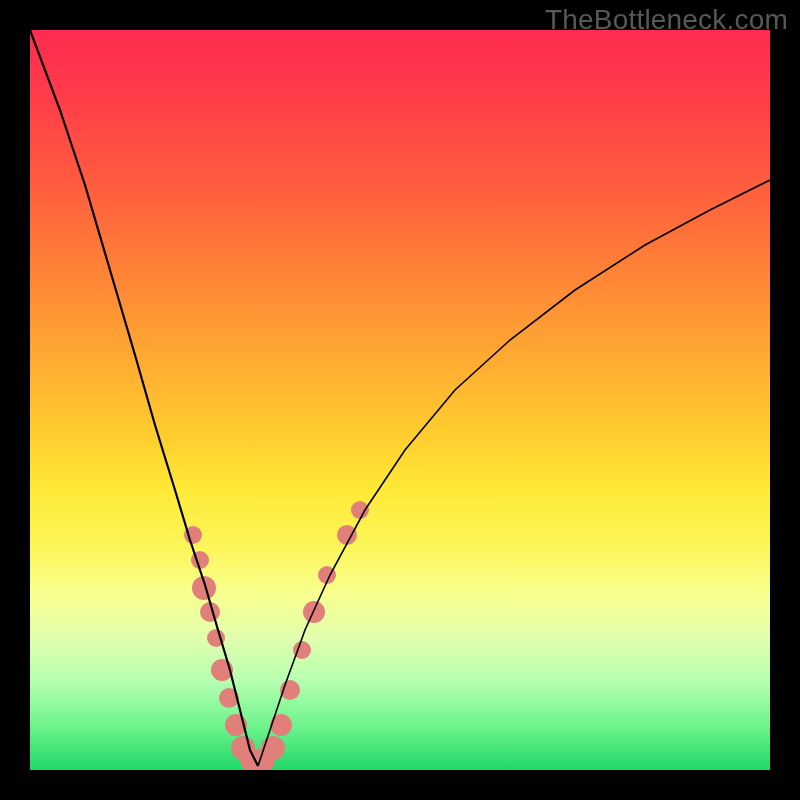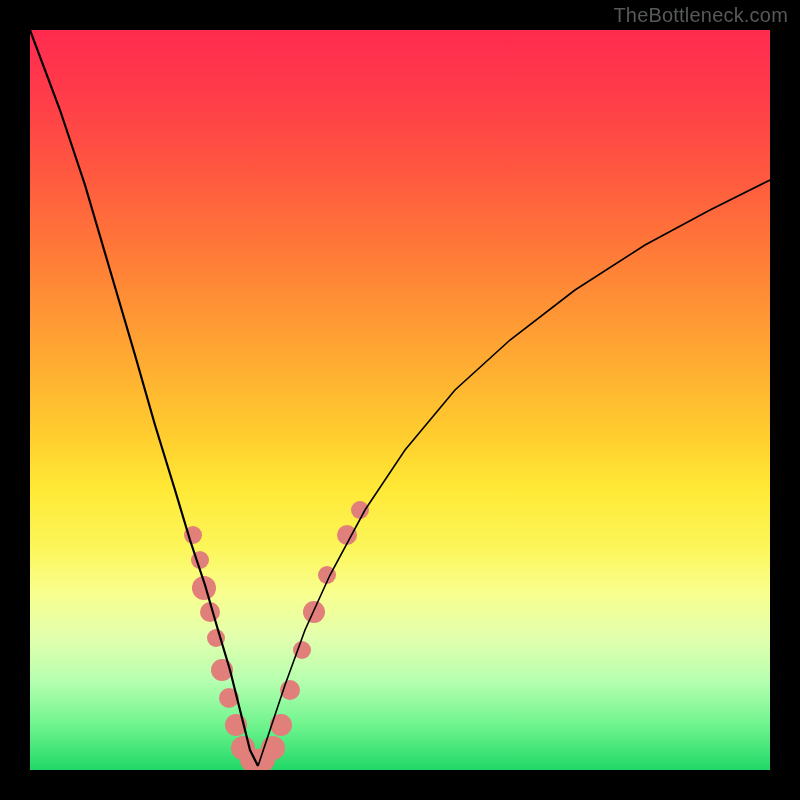--- a/index.html
+++ b/index.html
@@ -30,21 +30,21 @@
       #b6ffb0 88%,
       #6ef48d 94%,
       #20d867 100%
     );
   }
   .watermark {
     position: absolute;
     top: 4px;
     right: 12px;
     font-family: Arial, Helvetica, sans-serif;
-    font-size: 20px;
+    font-size: 28px;
     font-weight: 500;
     color: #56585a;
     letter-spacing: 0.2px;
     user-select: none;
   }
   svg.curve {
     position: absolute;
     left: 0;
     top: 0;
     width: 740px;

